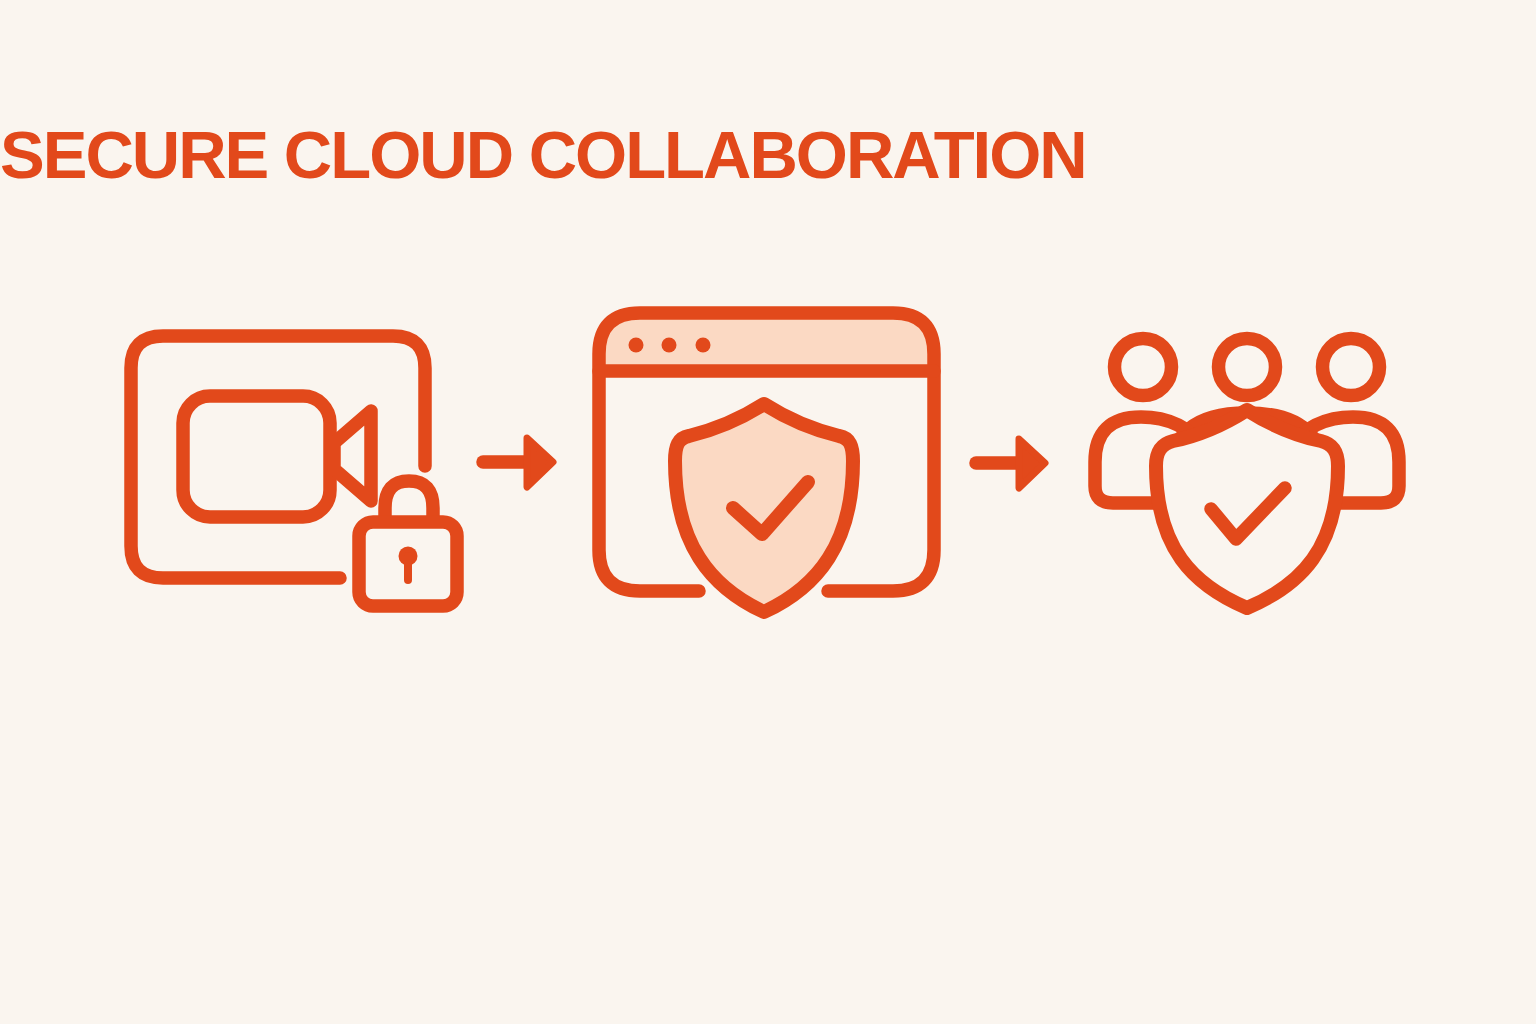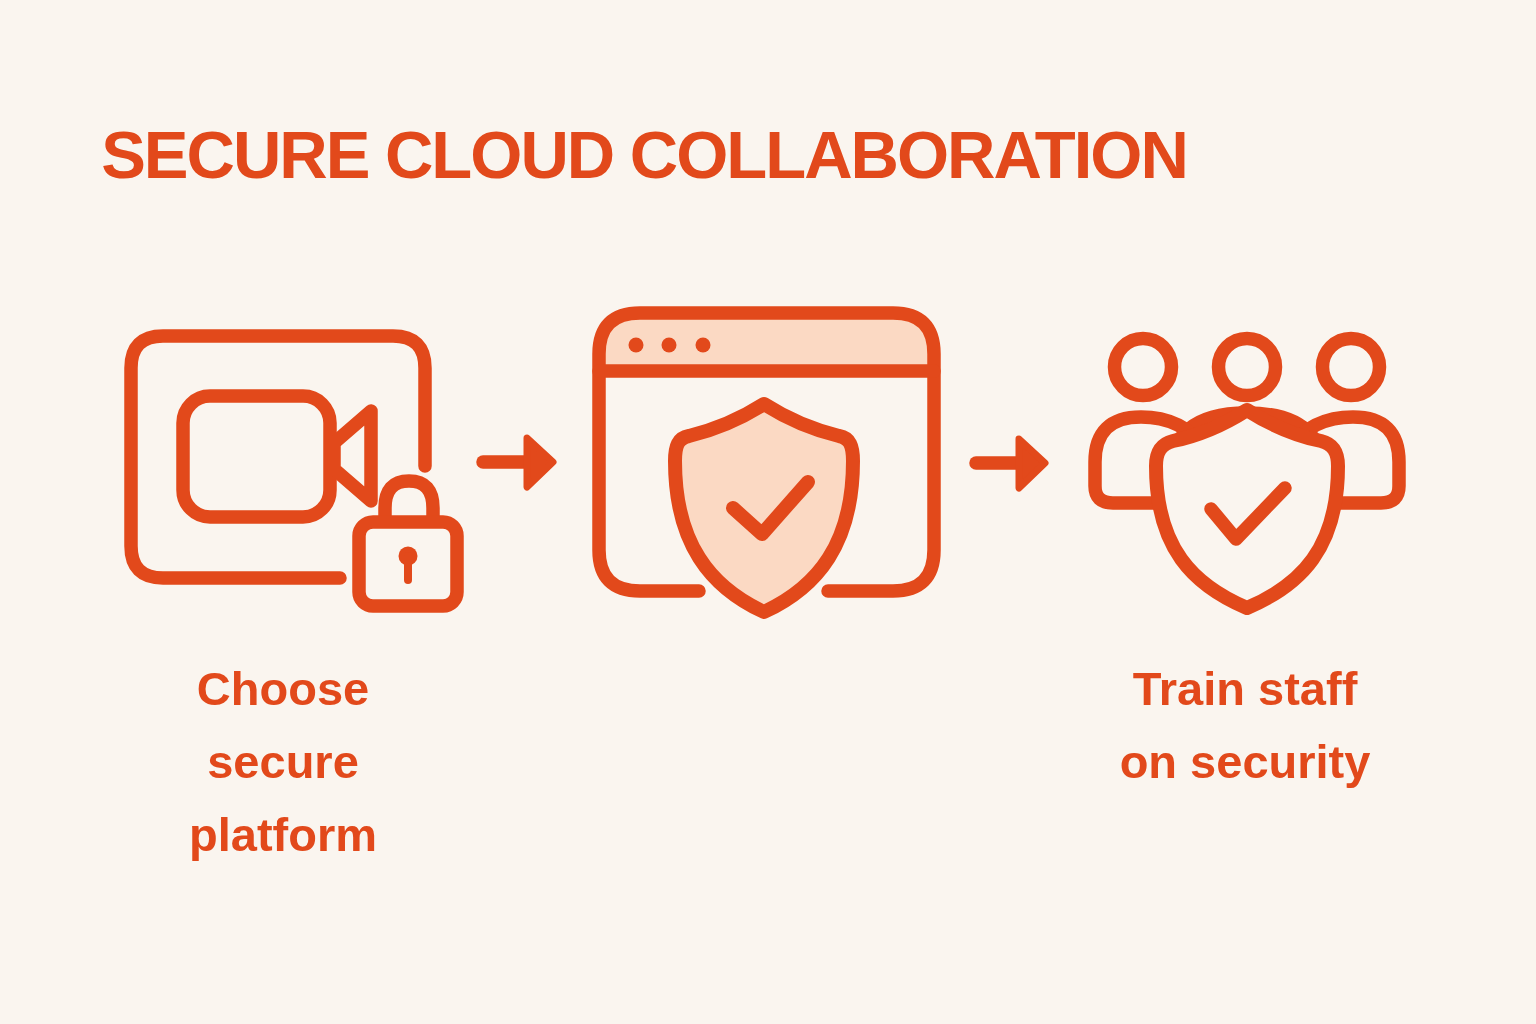--- a/index.html
+++ b/index.html
@@ -16,21 +16,21 @@
     position:relative;
     width:1536px;
     height:1024px;
     background:var(--background);
     overflow:hidden;
   }
   .page-title{
     position:absolute;
     left:0; top:116px;
     width:1288px;
-    text-align:center;
+    text-align:left;
     font-size:67px;
     font-weight:700;
     letter-spacing:-2px;
     color:var(--accent);
     white-space:nowrap;
   }
   .icon-svg{position:absolute;}
   .caption{
     position:absolute;
     width:340px;
@@ -114,19 +114,14 @@
 
     <circle class="stroke" cx="1143" cy="367" r="28.5"></circle>
     <circle class="stroke" cx="1247" cy="367" r="28.5"></circle>
     <circle class="stroke" cx="1351" cy="367" r="28.5"></circle>
 
     <path class="stroke" style="fill:var(--background);stroke-width:14" d="M 1247,410 C 1272,426 1297,436 1321,441 C 1333,444 1338,452 1338,466 C 1338,548 1301,585 1247,608 C 1193,585 1156,548 1156,466 C 1156,452 1161,444 1173,441 C 1197,436 1222,426 1247,410 Z"></path>
 
     <path class="stroke" d="M 1211,509 L 1236,539 L 1285,488"></path>
   </svg>
 
-  <div class="caption cap-1">Choose
-secure
-platform</div>
-  <div class="caption cap-3">Train staff
-on security</div>
 
 </div>
 
 </body></html>

